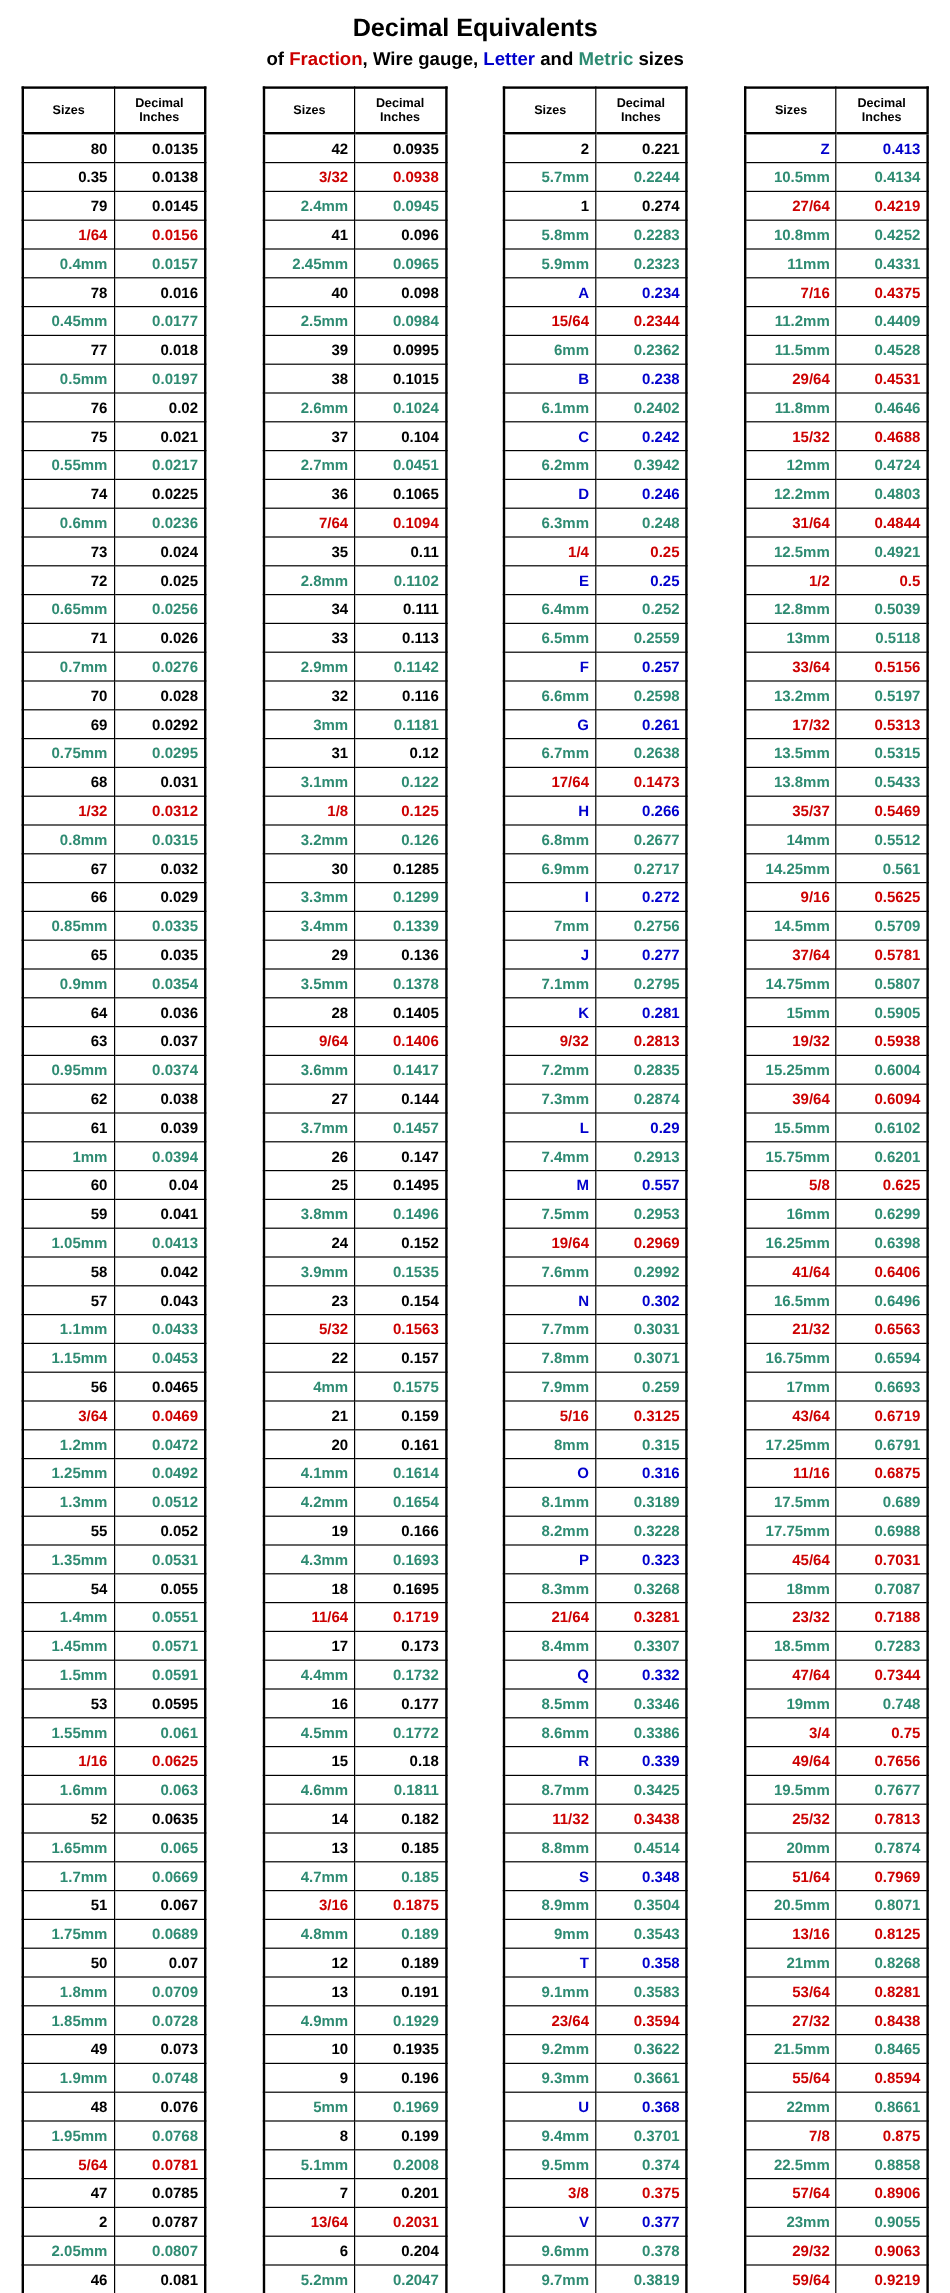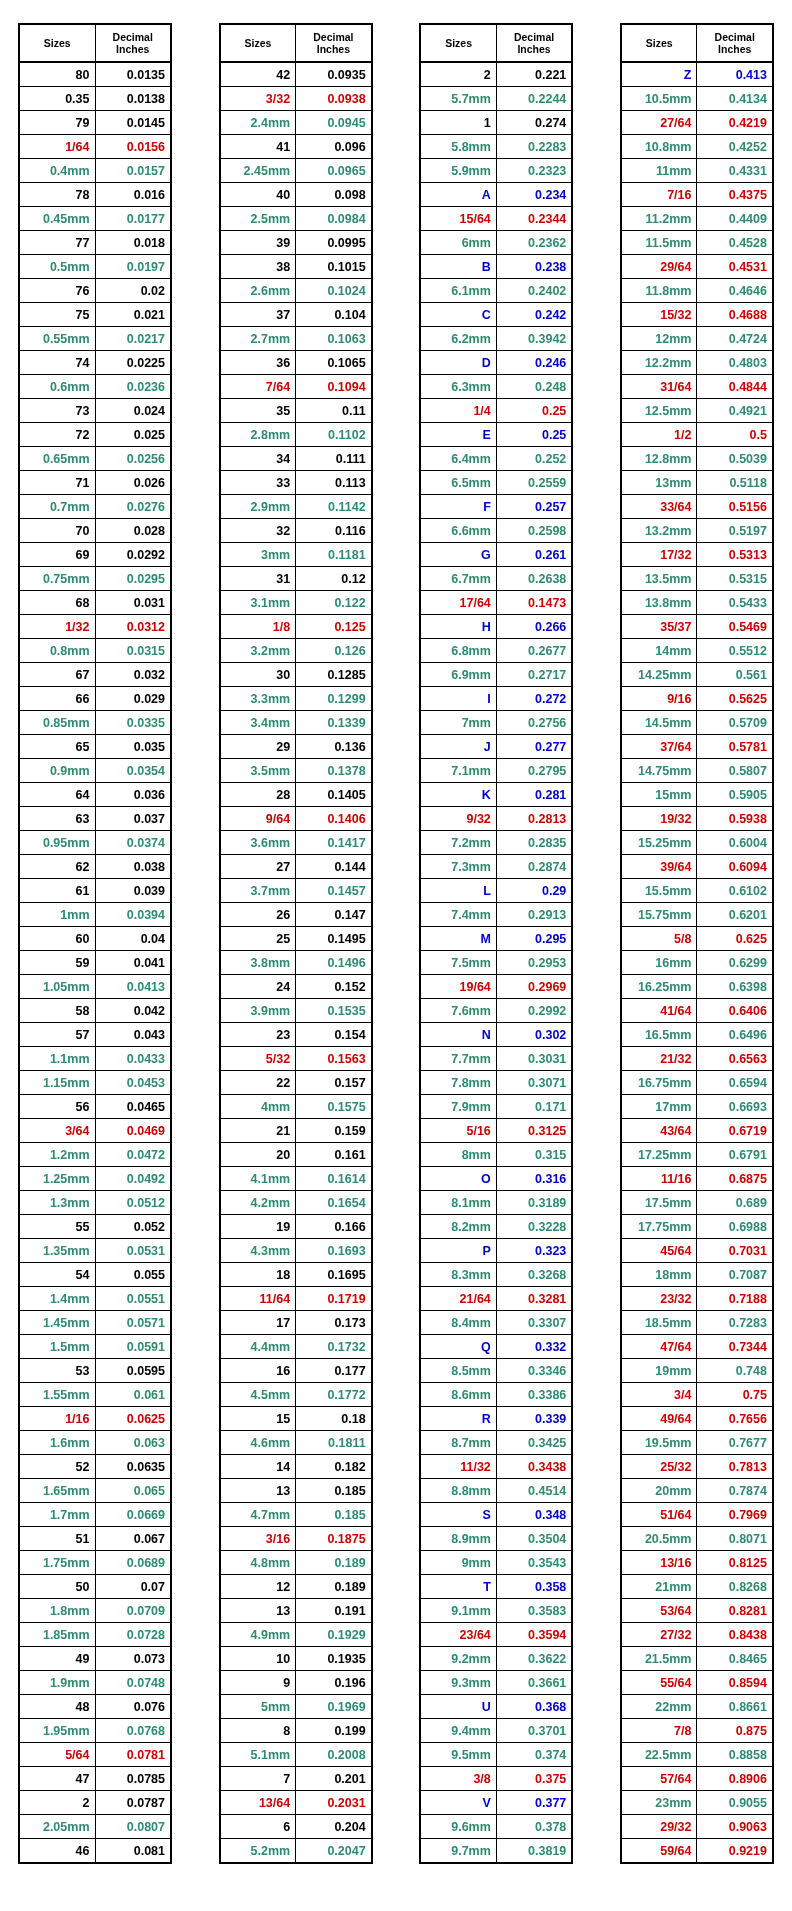--- a/index.html
+++ b/index.html
@@ -85,20 +85,24 @@
   td.k-frac{color:#cc0000;}
   td.k-letter{color:#0000cc;}
   td.k-metric{color:#2e8b72;}
 </style>
 </head>
 <body>
 
 <div id="page">
 
   <div class="title-block">
+    <div class="main-title">Decimal Equivalents</div>
+    <div class="sub-title">
+      <span>of </span><span class="frac">Fraction</span><span>, </span><span class="wire">Wire gauge</span><span>, </span><span class="letter">Letter</span><span> and </span><span class="metric">Metric</span><span> sizes</span>
+    </div>
   </div>
 
   <div class="tables-row" id="tables-row">
       <table class="dt">
         <colgroup>
           <col class="c-size">
           <col class="c-dec">
         </colgroup>
         <thead>
           <tr>
@@ -466,21 +470,21 @@
           <tr>
             <td class="k-metric">2.6mm</td>
             <td class="k-metric">0.1024</td>
           </tr>
           <tr>
             <td class="k-wire">37</td>
             <td class="k-wire">0.104</td>
           </tr>
           <tr>
             <td class="k-metric">2.7mm</td>
-            <td class="k-metric">0.1063</td>
+            <td class="k-metric">0.0451</td>
           </tr>
           <tr>
             <td class="k-wire">36</td>
             <td class="k-wire">0.1065</td>
           </tr>
           <tr>
             <td class="k-frac">7/64</td>
             <td class="k-frac">0.1094</td>
           </tr>
           <tr>
@@ -883,21 +887,21 @@
           <tr>
             <td class="k-letter">L</td>
             <td class="k-letter">0.29</td>
           </tr>
           <tr>
             <td class="k-metric">7.4mm</td>
             <td class="k-metric">0.2913</td>
           </tr>
           <tr>
             <td class="k-letter">M</td>
-            <td class="k-letter">0.295</td>
+            <td class="k-letter">0.557</td>
           </tr>
           <tr>
             <td class="k-metric">7.5mm</td>
             <td class="k-metric">0.2953</td>
           </tr>
           <tr>
             <td class="k-frac">19/64</td>
             <td class="k-frac">0.2969</td>
           </tr>
           <tr>
@@ -911,21 +915,21 @@
           <tr>
             <td class="k-metric">7.7mm</td>
             <td class="k-metric">0.3031</td>
           </tr>
           <tr>
             <td class="k-metric">7.8mm</td>
             <td class="k-metric">0.3071</td>
           </tr>
           <tr>
             <td class="k-metric">7.9mm</td>
-            <td class="k-metric">0.171</td>
+            <td class="k-metric">0.259</td>
           </tr>
           <tr>
             <td class="k-frac">5/16</td>
             <td class="k-frac">0.3125</td>
           </tr>
           <tr>
             <td class="k-metric">8mm</td>
             <td class="k-metric">0.315</td>
           </tr>
           <tr>

